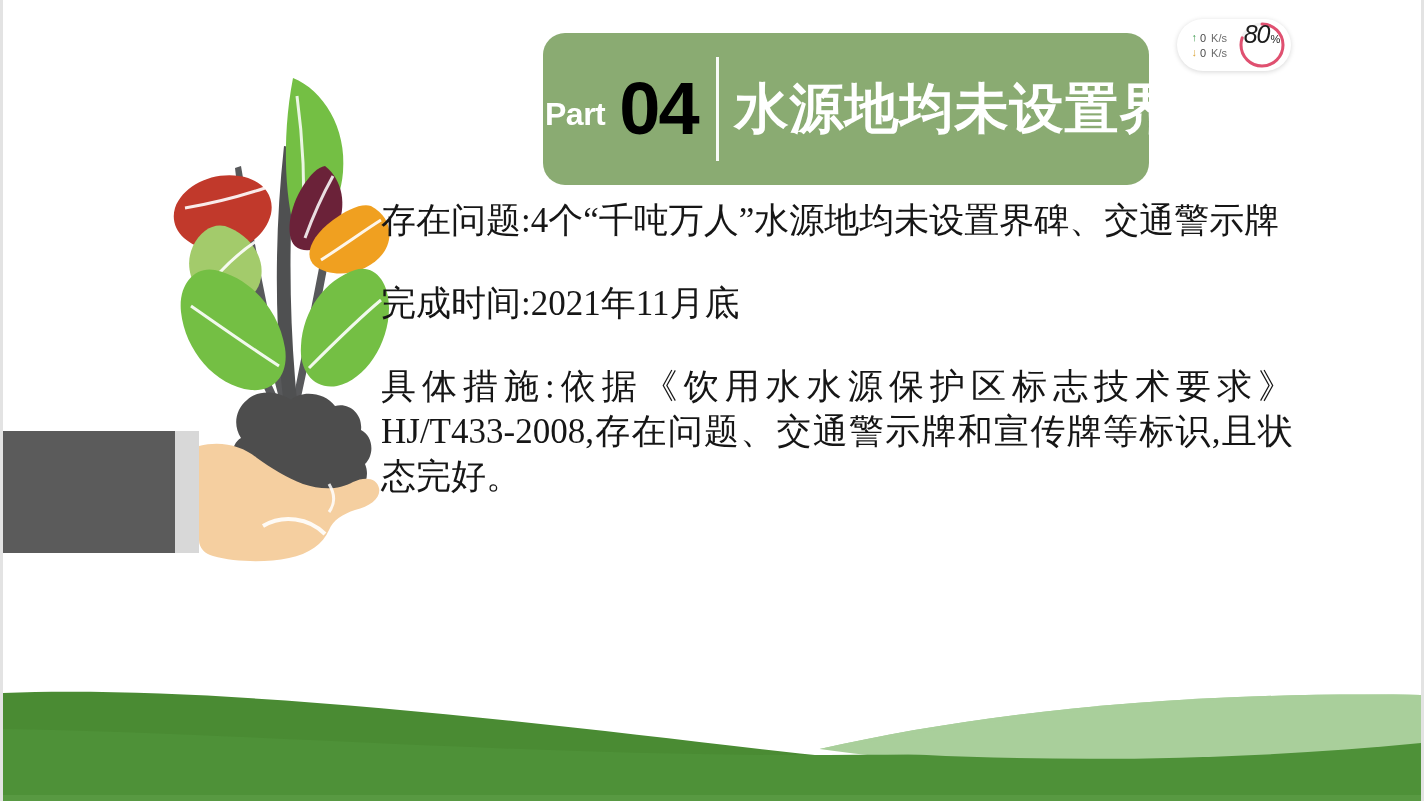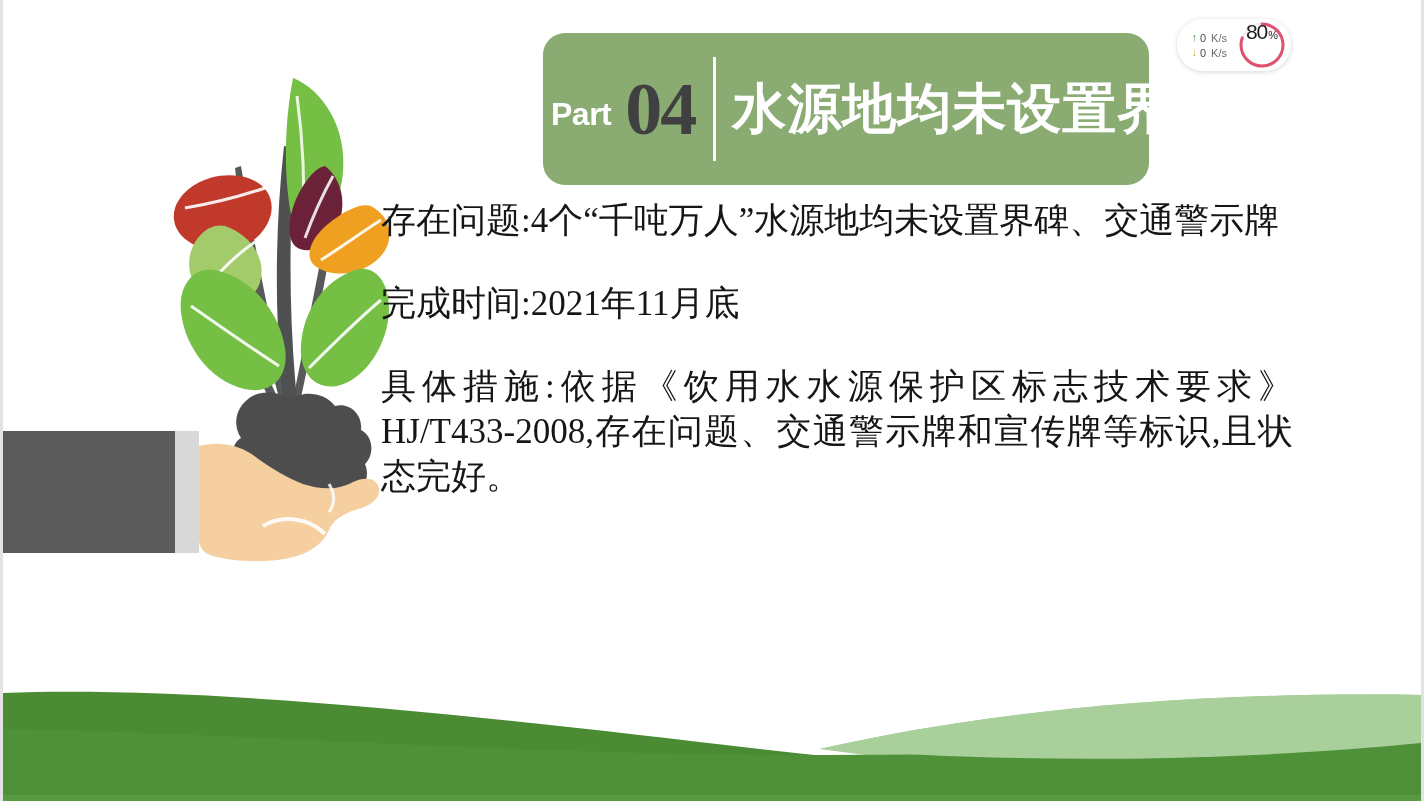--- a/index.html
+++ b/index.html
@@ -38,35 +38,35 @@
     position: absolute;
     left: 540px;
     top: 33px;
     width: 606px;
     height: 152px;
     background: #8aab72;
     border-radius: 22px;
     display: flex;
     align-items: center;
     box-sizing: border-box;
-    padding-left: 8px;
+    padding-left: 2px;
   }
   .banner-part {
     color: #ffffff;
     font-family: "Liberation Sans", "DejaVu Sans", sans-serif;
     font-weight: bold;
     font-size: 32px;
     letter-spacing: -0.5px;
     margin-left: 0px;
     margin-right: 14px;
     margin-top: 10px;
   }
   .banner-num {
-    color: #404040;
-    font-family: Liberation Serif, serif;
+    color: #000000;
+    font-family: Liberation Sans, sans-serif;
     font-weight: bold;
     font-size: 74px;
     line-height: 1;
     letter-spacing: -2px;
     margin-right: 18px;
   }
   .banner-divider {
     width: 3px;
     height: 104px;
     background: #ffffff;
@@ -142,21 +142,21 @@
   .gauge svg { position: absolute; inset: 0; }
   .gauge-label {
     position: absolute;
     inset: 0;
     display: flex;
     align-items: baseline;
     justify-content: center;
     font-family: "Liberation Sans", "DejaVu Sans", sans-serif;
     color: #1c1c1c;
   }
-  .gauge-num { font-size: 21px; font-weight: normal; letter-spacing: -1px; }
+  .gauge-num { font-size: 25px; font-weight: normal; letter-spacing: -1px; font-style: italic; }
   .gauge-pct { font-size: 11px; margin-left: 1px; }
 
   
   .plant {
     position: absolute;
     left: 0px;
     top: 48px;
     width: 400px;
     height: 560px;
     pointer-events: none;

